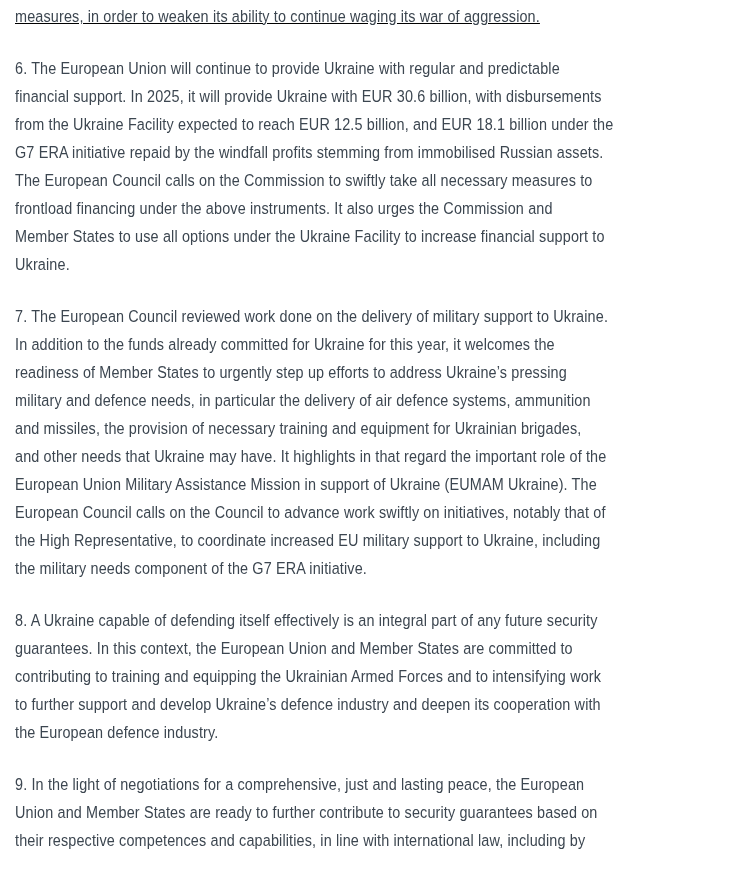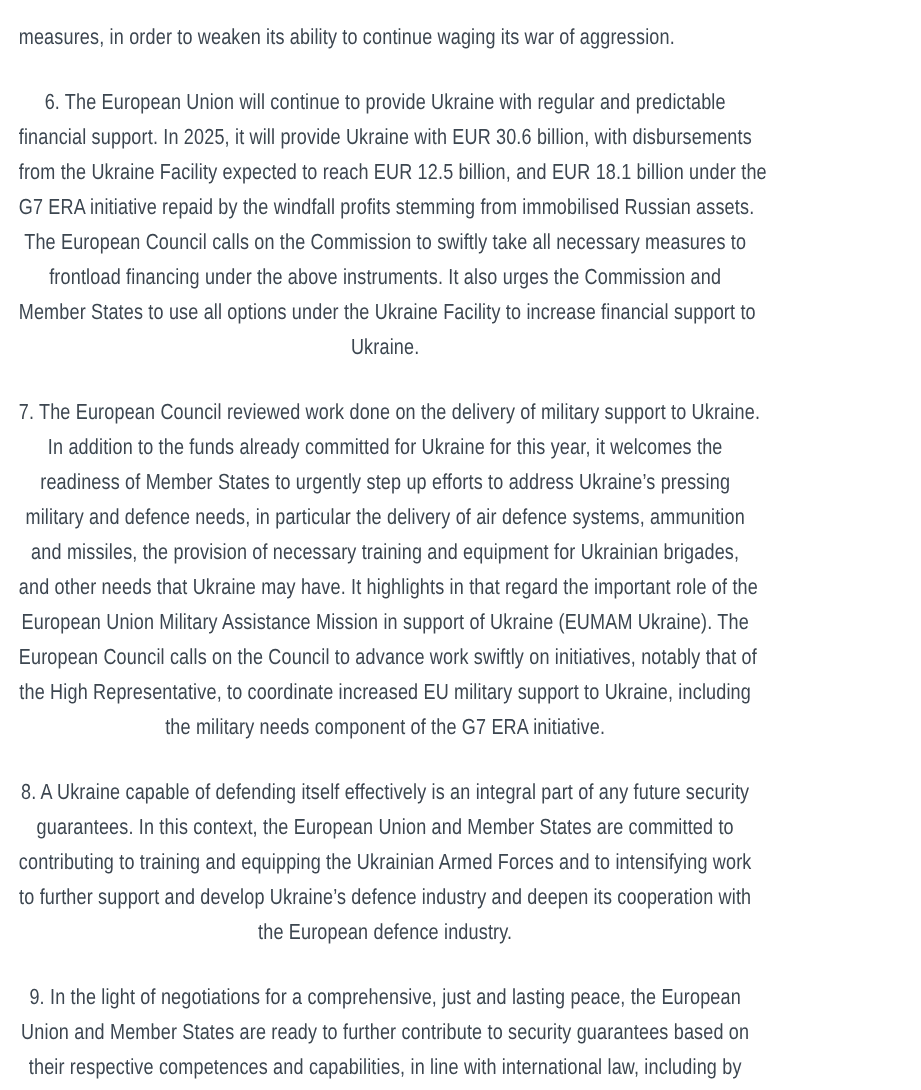--- a/index.html
+++ b/index.html
@@ -41,26 +41,26 @@
     letter-spacing: 0.01em;
     
     transform: scaleX(0.862);
     transform-origin: 0 50%;
     width: 116%;
   }
 
   
   .para + .para {
     margin-top: 24px;
-    text-align: center;
   }
 
   
   #paragraph-5-tail {
-    padding-top: 15px;
+    padding-top: 2px;
+    text-decoration: underline;
   }
 
   
   #paragraph-9 {
     overflow: hidden;
   }
 </style>
 </head>
 <body>
 

